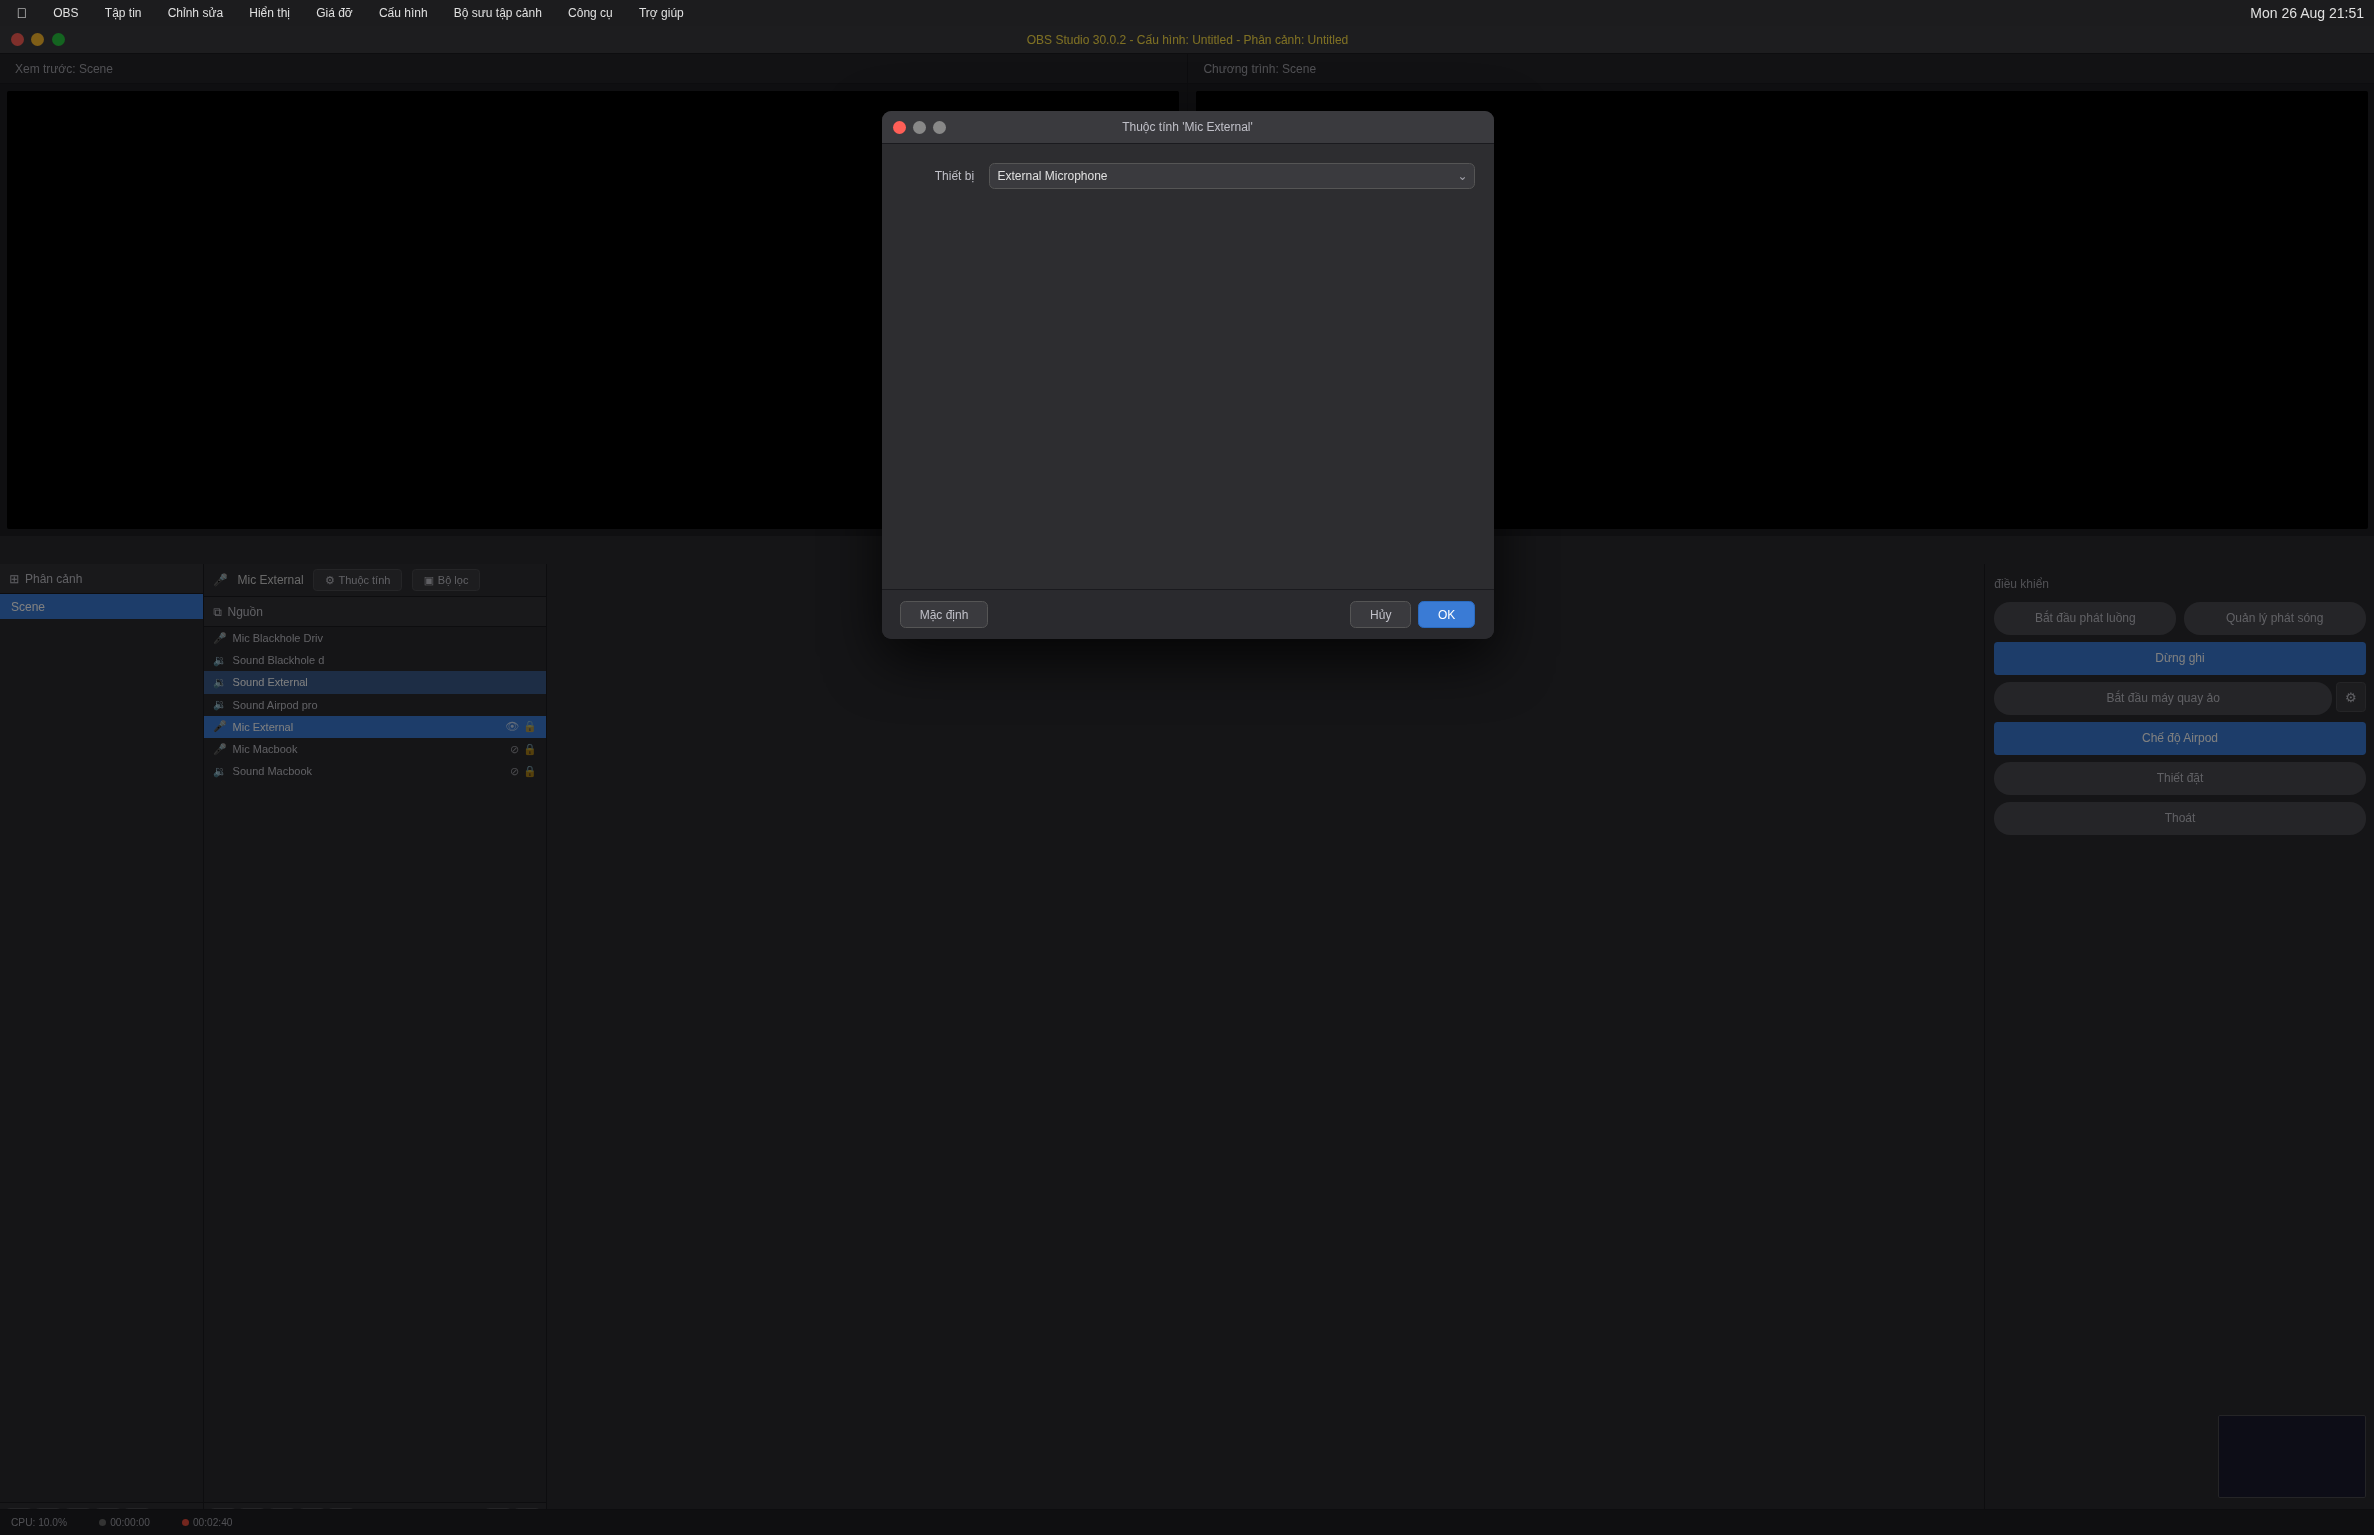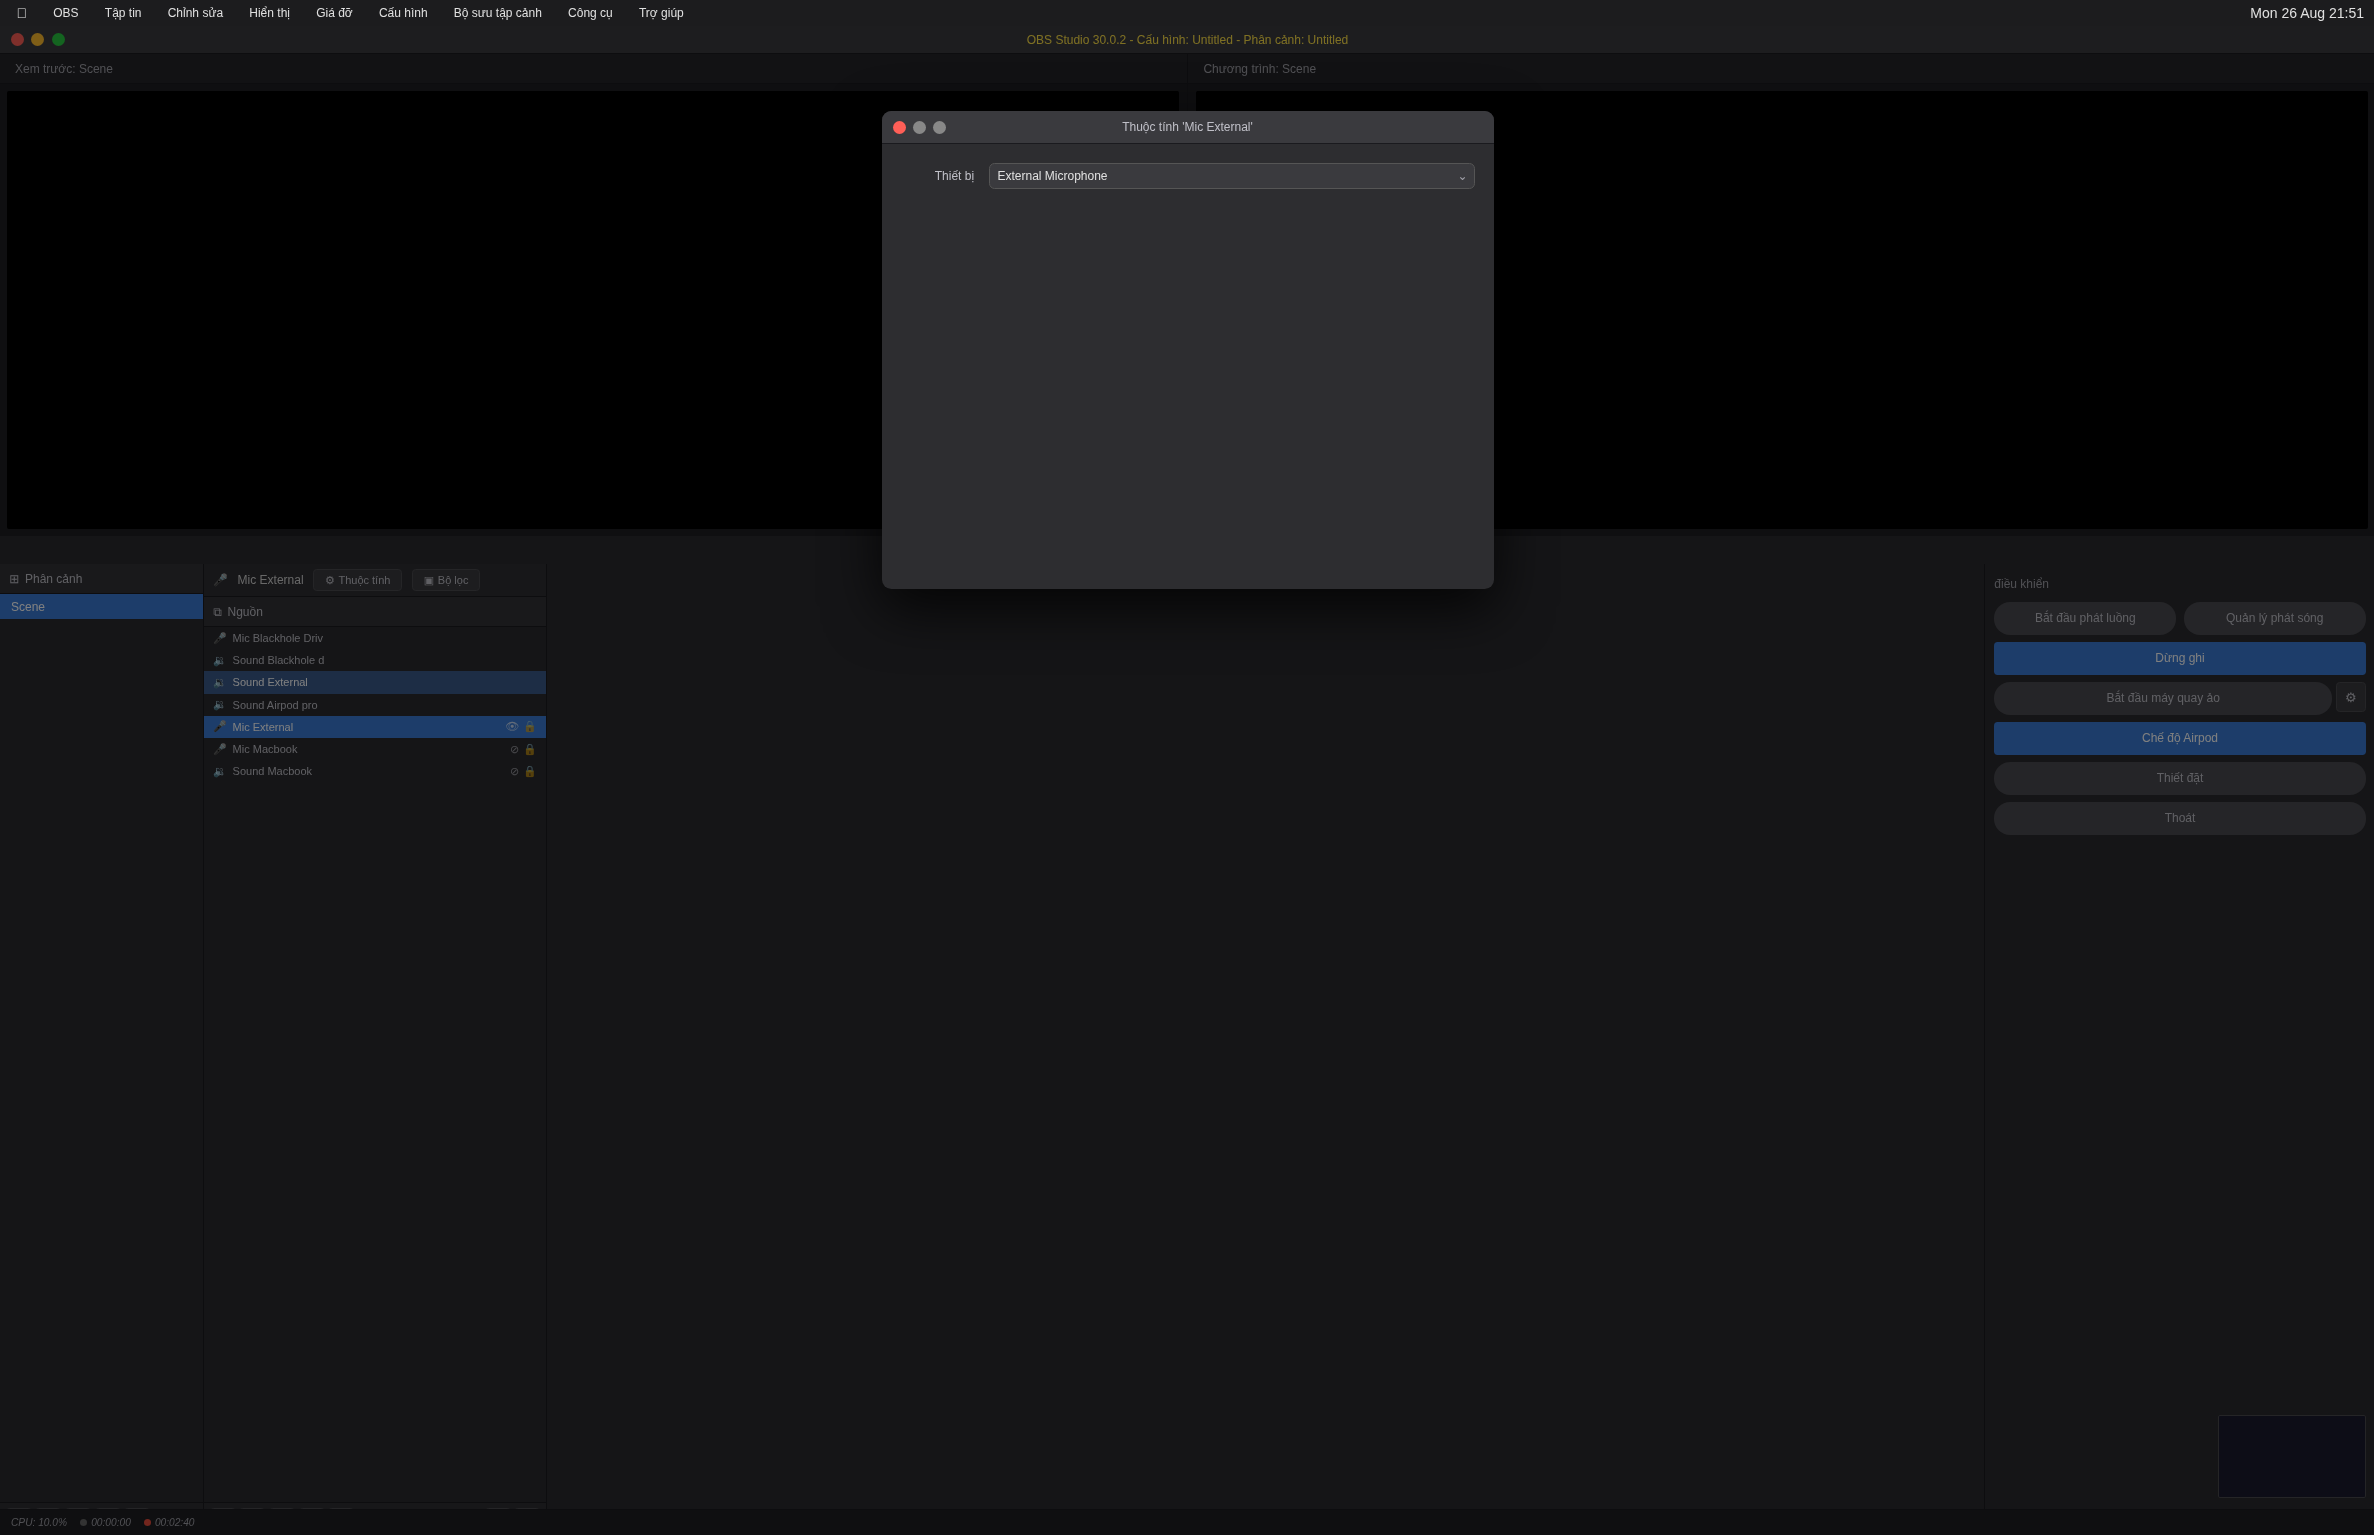--- a/index.html
+++ b/index.html
@@ -294,25 +294,24 @@
 
     
     .status-bar {
       position: absolute;
       bottom: 0; left: 0; right: 0;
       height: 26px;
       background: #1e1e22;
       display: flex;
       align-items: center;
       padding: 0 11px;
-      gap: 13px;
+      gap: 32px;
       font-size: 10.2px;
       color: #a0a0a8;
       border-top: 0.9px solid #1a1a1e;
-      font-style: italic;
     }
     .status-item { display: flex; align-items: center; gap: 3.7px; }
     .status-dot { width: 7.4px; height: 7.4px; border-radius: 50%; }
     .status-dot.red { background: #e74c3c; }
     .status-dot.gray { background: #666; }
 
     
     .modal-overlay {
       position: absolute;
       top: 0; left: 0; right: 0; bottom: 0;
@@ -617,15 +616,20 @@
         <div class="select-wrapper">
           <select class="form-select-el">
             <option>External Microphone</option>
             <option>Built-in Microphone</option>
             <option>BlackHole 2ch</option>
           </select>
         </div>
       </div>
     </div>
 
+    <div class="dialog-footer">
+      <button class="dialog-btn default-btn">Mặc định</button>
+      <button class="dialog-btn cancel-btn">Hủy</button>
+      <button class="dialog-btn ok-btn">OK</button>
+    </div>
   </div>
 </div>
 
 
 </body></html>

